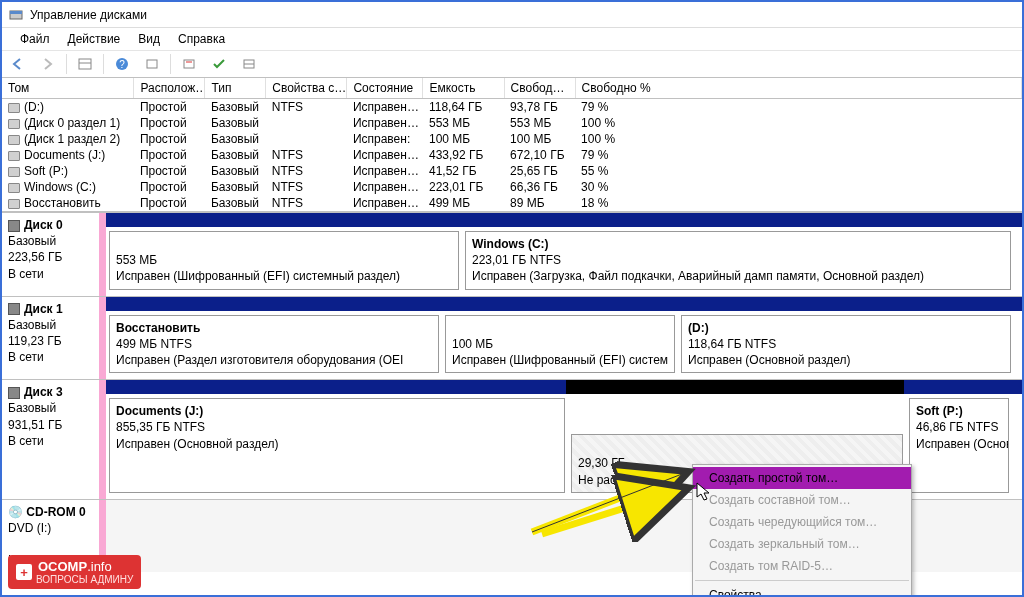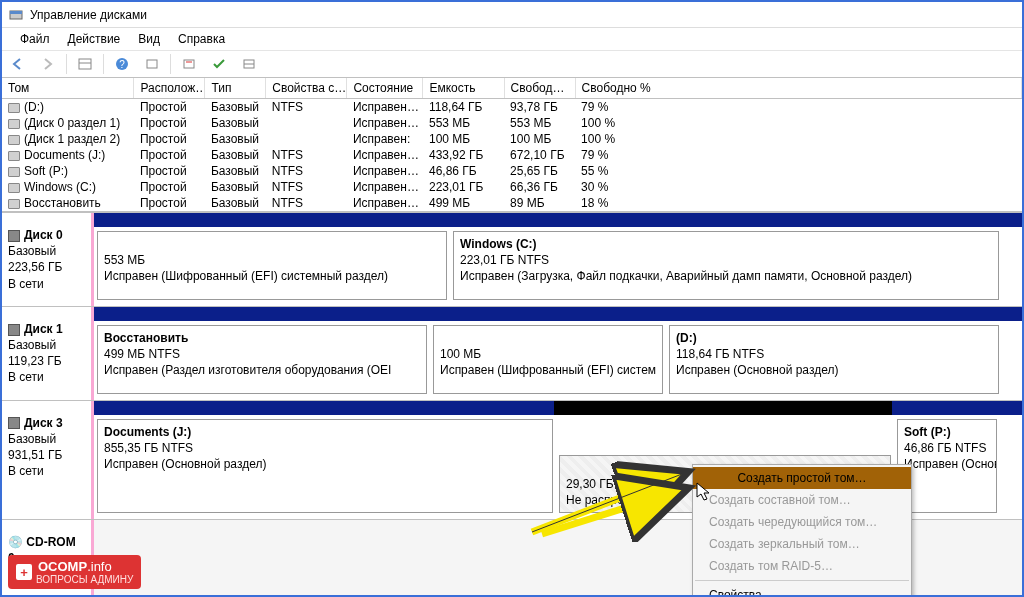--- a/index.html
+++ b/index.html
@@ -82,23 +82,23 @@
   }
   .disk-area {
     padding: 0;
   }
   .disk-row {
     display: flex;
     border-top: 1px solid #c0c0c0;
     min-height: 78px;
   }
   .disk-label {
-    width: 92px;
-    padding: 14px 6px;
-    border-right: 3px solid #f9a8d4;
+    width: 104px;
+    padding: 4px 6px;
+    border-right: 7px solid #f9a8d4;
     line-height: 1.35;
   }
   .disk-label .dname { font-weight: bold; }
   .disk-label .dico {
     display:inline-block; width:12px; height:12px; margin-right:4px;
     background:#888; border:1px solid #555; vertical-align:middle;
   }
   .disk-parts {
     flex: 1;
     display: flex;
@@ -140,22 +140,21 @@
     box-shadow: 2px 2px 4px rgba(0,0,0,0.25);
     padding: 2px 0;
     z-index: 50;
     font-size: 12px;
   }
   .context-menu .mi {
     padding: 4px 16px;
     white-space:nowrap;
   }
   .context-menu .mi.hl {
-    background:#a16207;
-    text-align:center;
+    background:#a21caf;
   }
   .context-menu .mi.dis {
     color:#999;
   }
   .context-menu hr {
     border:none; border-top:1px solid #ccc; margin:3px 2px;
   }
   .watermark {
     position:absolute; left:6px; bottom:6px;
     background:#d33; color:#fff; font-weight:bold;
@@ -306,21 +305,21 @@
           <td>433,92 ГБ</td>
           <td>672,10 ГБ</td>
           <td>79 %</td>
         </tr>
         <tr>
           <td><span class="drive-icon"></span>Soft (P:)</td>
           <td>Простой</td>
           <td>Базовый</td>
           <td>NTFS</td>
           <td>Исправен…</td>
-          <td>46,86 ГБ</td>
+          <td>41,52 ГБ</td>
           <td>25,65 ГБ</td>
           <td>55 %</td>
         </tr>
         <tr>
           <td><span class="drive-icon"></span>Windows (C:)</td>
           <td>Простой</td>
           <td>Базовый</td>
           <td>NTFS</td>
           <td>Исправен…</td>
           <td>223,01 ГБ</td>

